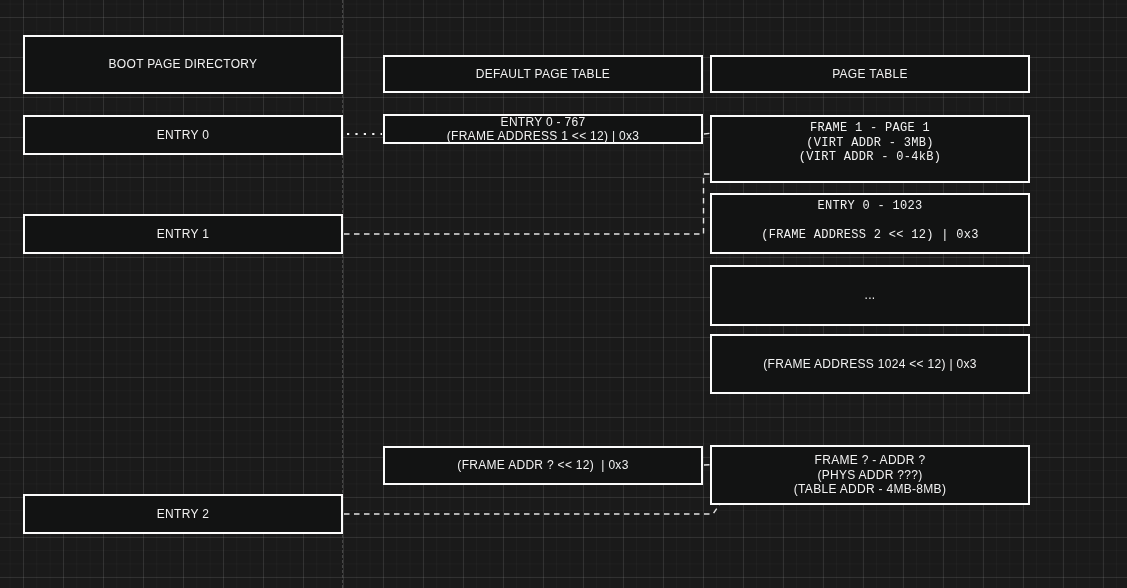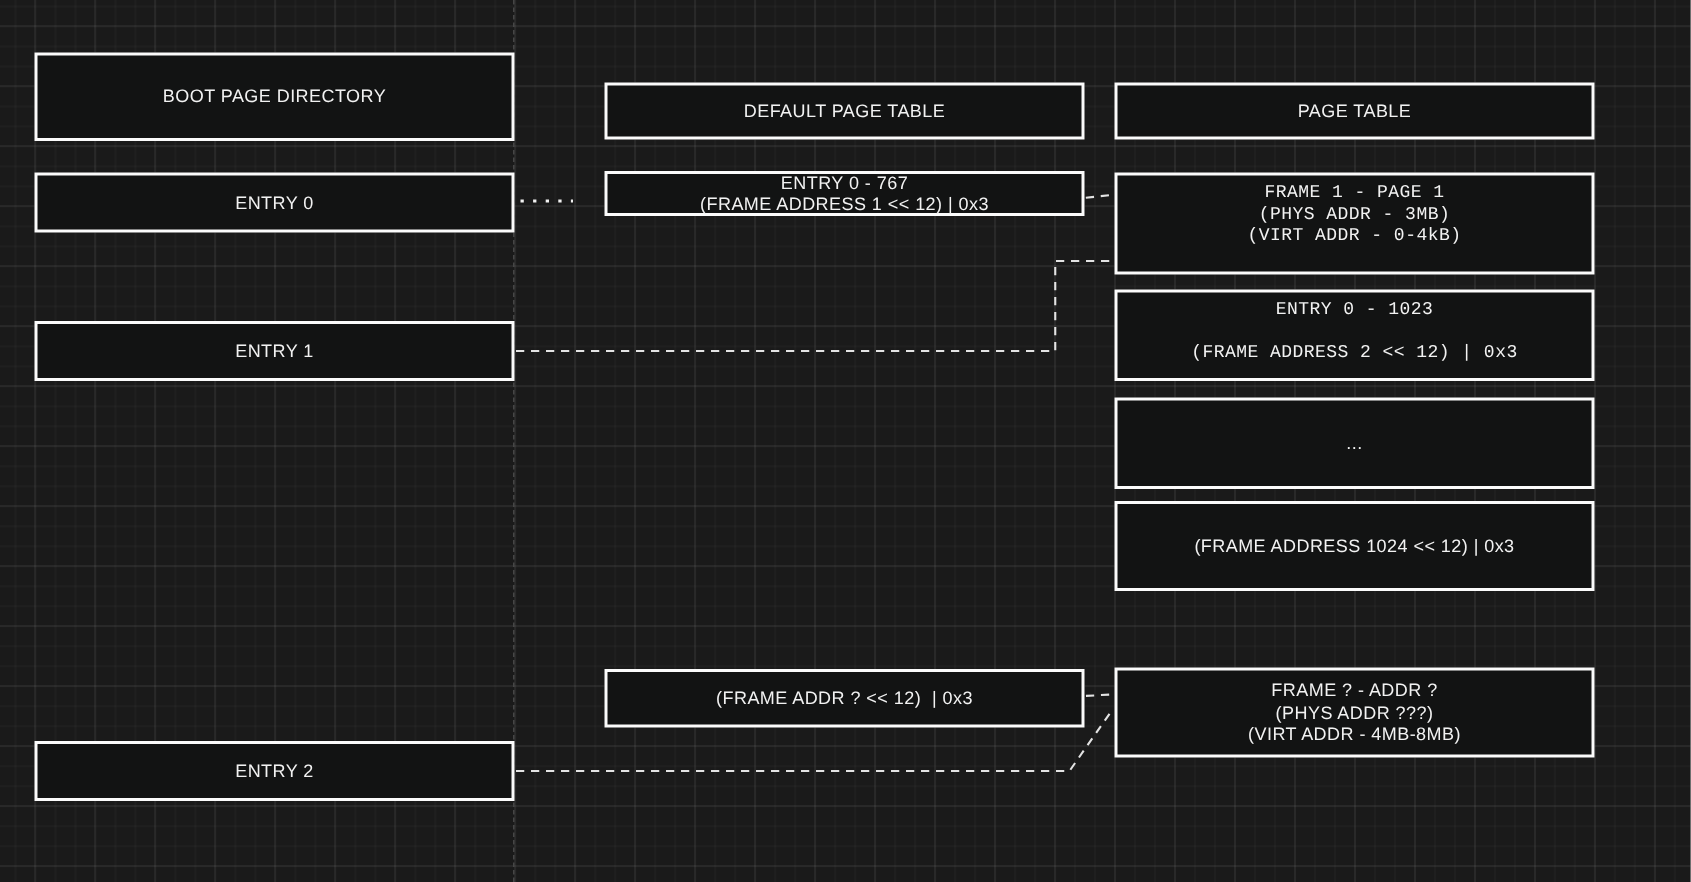--- a/index.html
+++ b/index.html
@@ -55,22 +55,22 @@
   }
   .node.v-top { justify-content: flex-start; padding-top: 4px; font-family: Liberation Mono, monospace; }
   .node .line {
     min-height: 14.5px;
     line-height: 14.5px;
     white-space: pre-wrap;
     width: 100%;
   }
   
   .col-left  { left: 23px;  width: 320px; align-items: flex-end; }
-  .col-mid   { left: 383px; width: 320px; margin-left: 20px; }
-  .col-right { left: 743px; width: 320px; align-items: center; }
+  .col-mid   { left: 383px; width: 320px; }
+  .col-right { left: 710px; width: 320px; align-items: center; }
 </style>
 </head>
 <body>
 
 <div class="canvas">
 
   <div class="page-boundary"></div>
 
   <svg class="connectors" width="1127" height="588" viewBox="0 0 1127 588">
 
@@ -113,37 +113,37 @@
   <div class="node col-mid" style="top:446px;height:39px">
     <div class="line">(FRAME ADDR ? &lt;&lt; 12)  | 0x3</div>
   </div>
 
   <div class="node col-right" style="top:55px;height:38px">
     <div class="line">PAGE TABLE</div>
   </div>
 
   <div class="node col-right v-top" style="top:115px;height:68px">
     <div class="line">FRAME 1 - PAGE 1</div>
-    <div class="line">(PHYS ADDR - 3MB)</div>
+    <div class="line">(VIRT ADDR - 3MB)</div>
     <div class="line">(VIRT ADDR - 0-4kB)</div>
   </div>
 
   <div class="node col-right v-top" style="top:193px;height:61px">
     <div class="line">ENTRY 0 - 1023</div>
     <div class="line"></div>
     <div class="line">(FRAME ADDRESS 2 &lt;&lt; 12) | 0x3</div>
   </div>
 
   <div class="node col-right" style="top:265px;height:61px">
     <div class="line">...</div>
   </div>
 
   <div class="node col-right" style="top:334px;height:60px">
     <div class="line">(FRAME ADDRESS 1024 &lt;&lt; 12) | 0x3</div>
   </div>
 
   <div class="node col-right" style="top:445px;height:60px">
     <div class="line">FRAME ? - ADDR ?</div>
     <div class="line">(PHYS ADDR ???)</div>
-    <div class="line">(VIRT ADDR - 4MB-8MB)</div>
+    <div class="line">(TABLE ADDR - 4MB-8MB)</div>
   </div>
 
 </div>
 
 </body></html>

